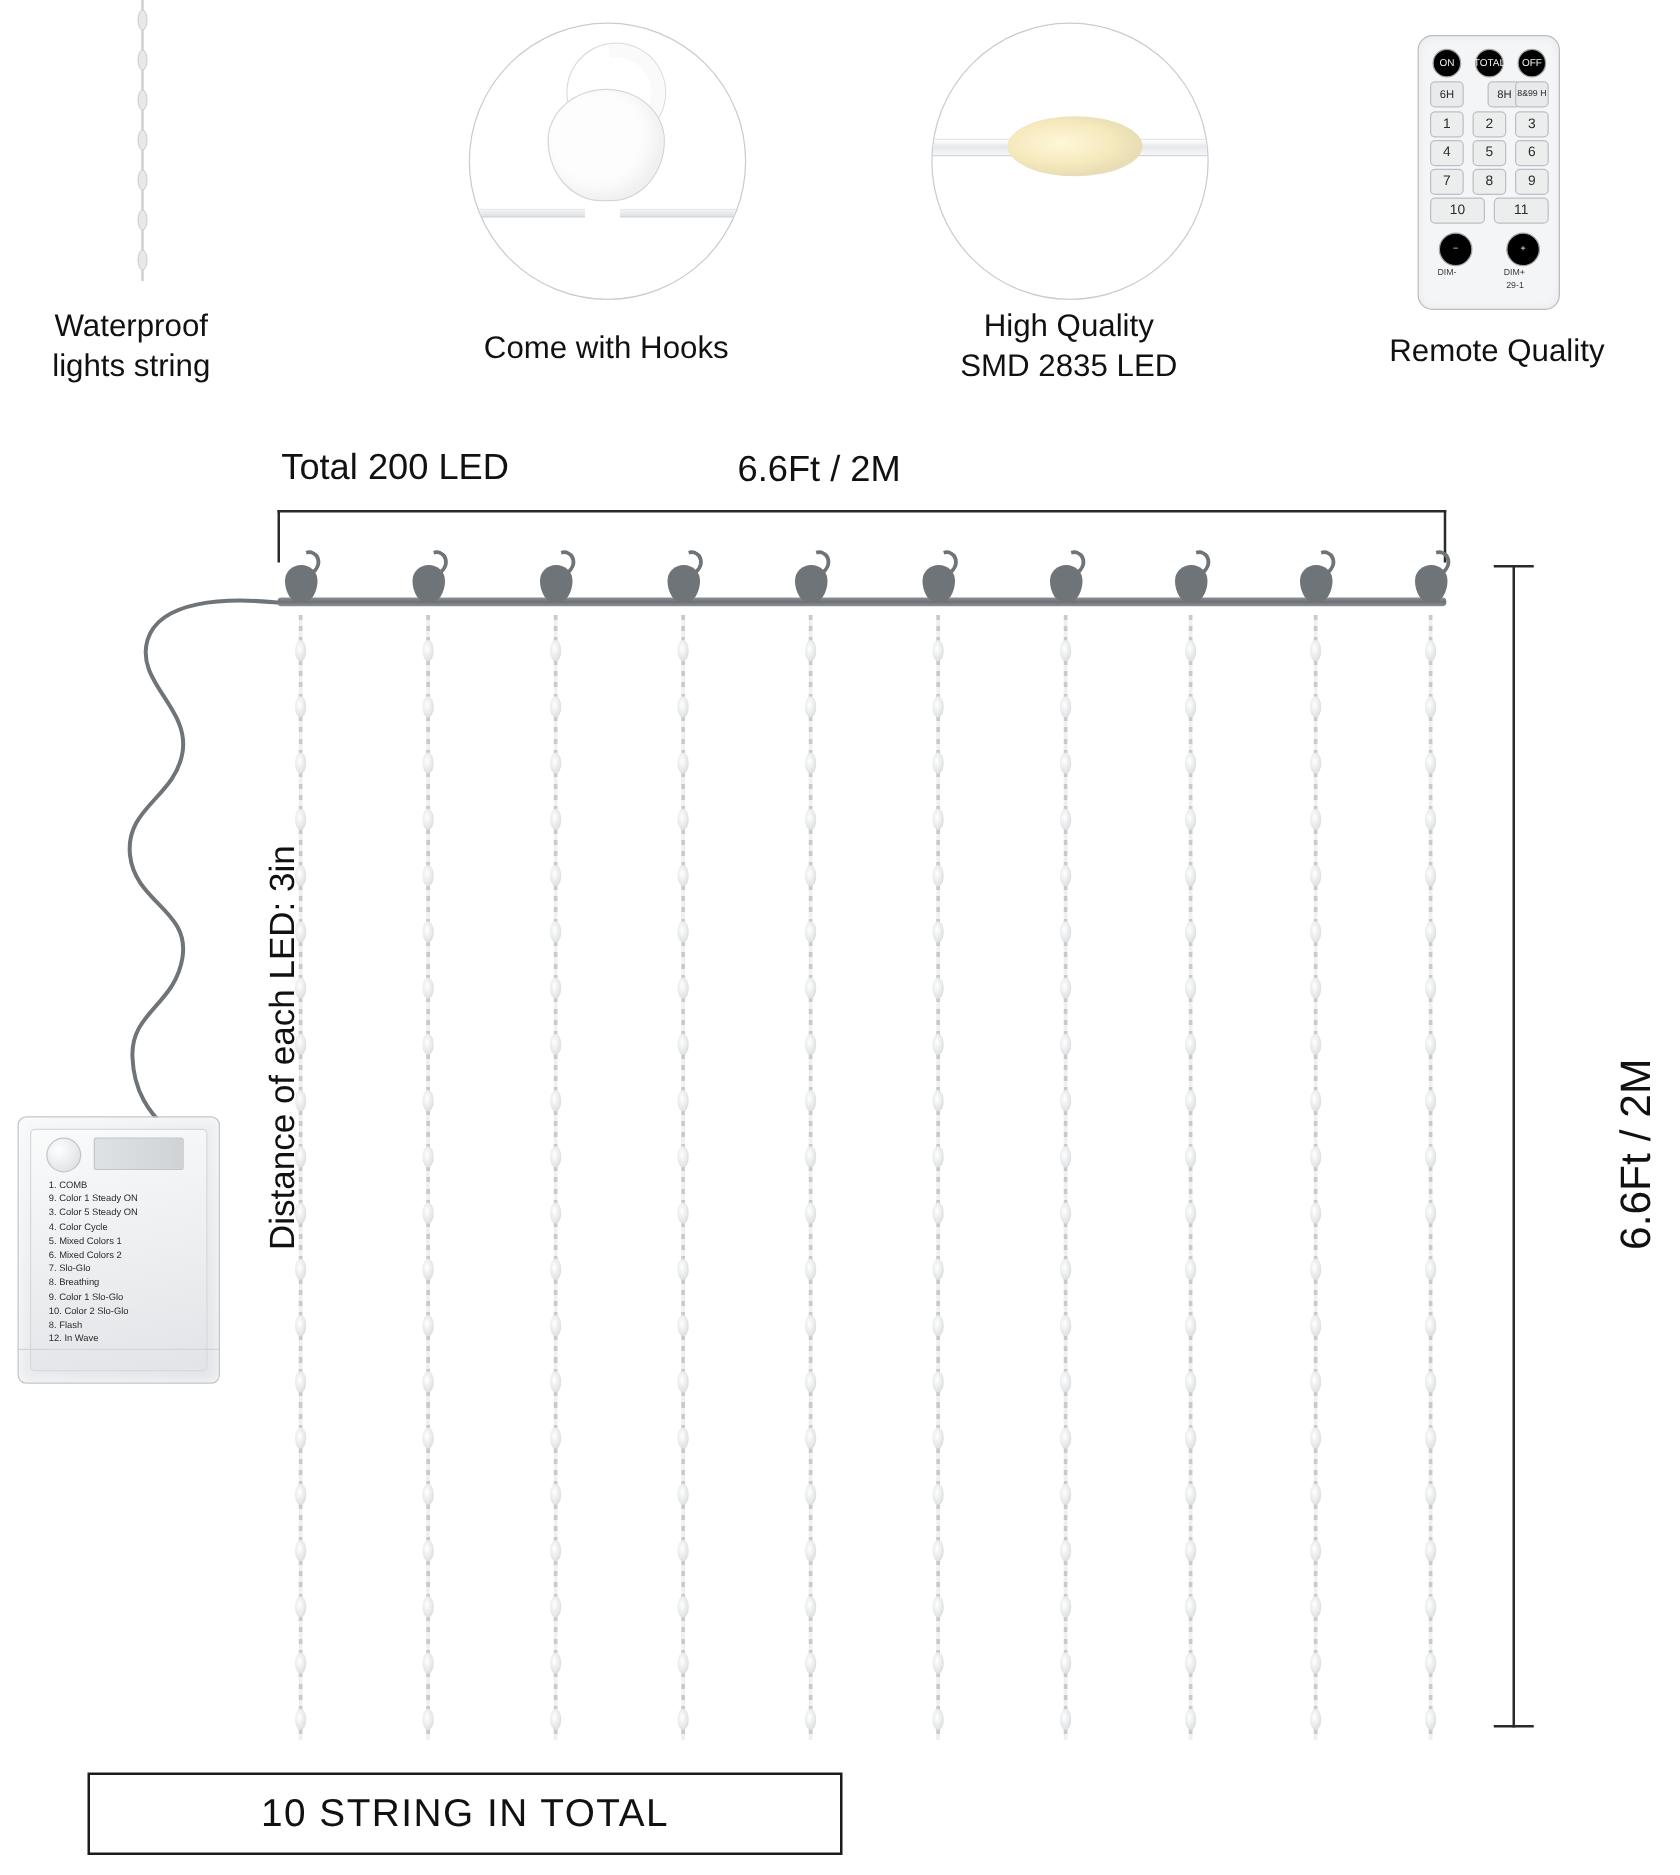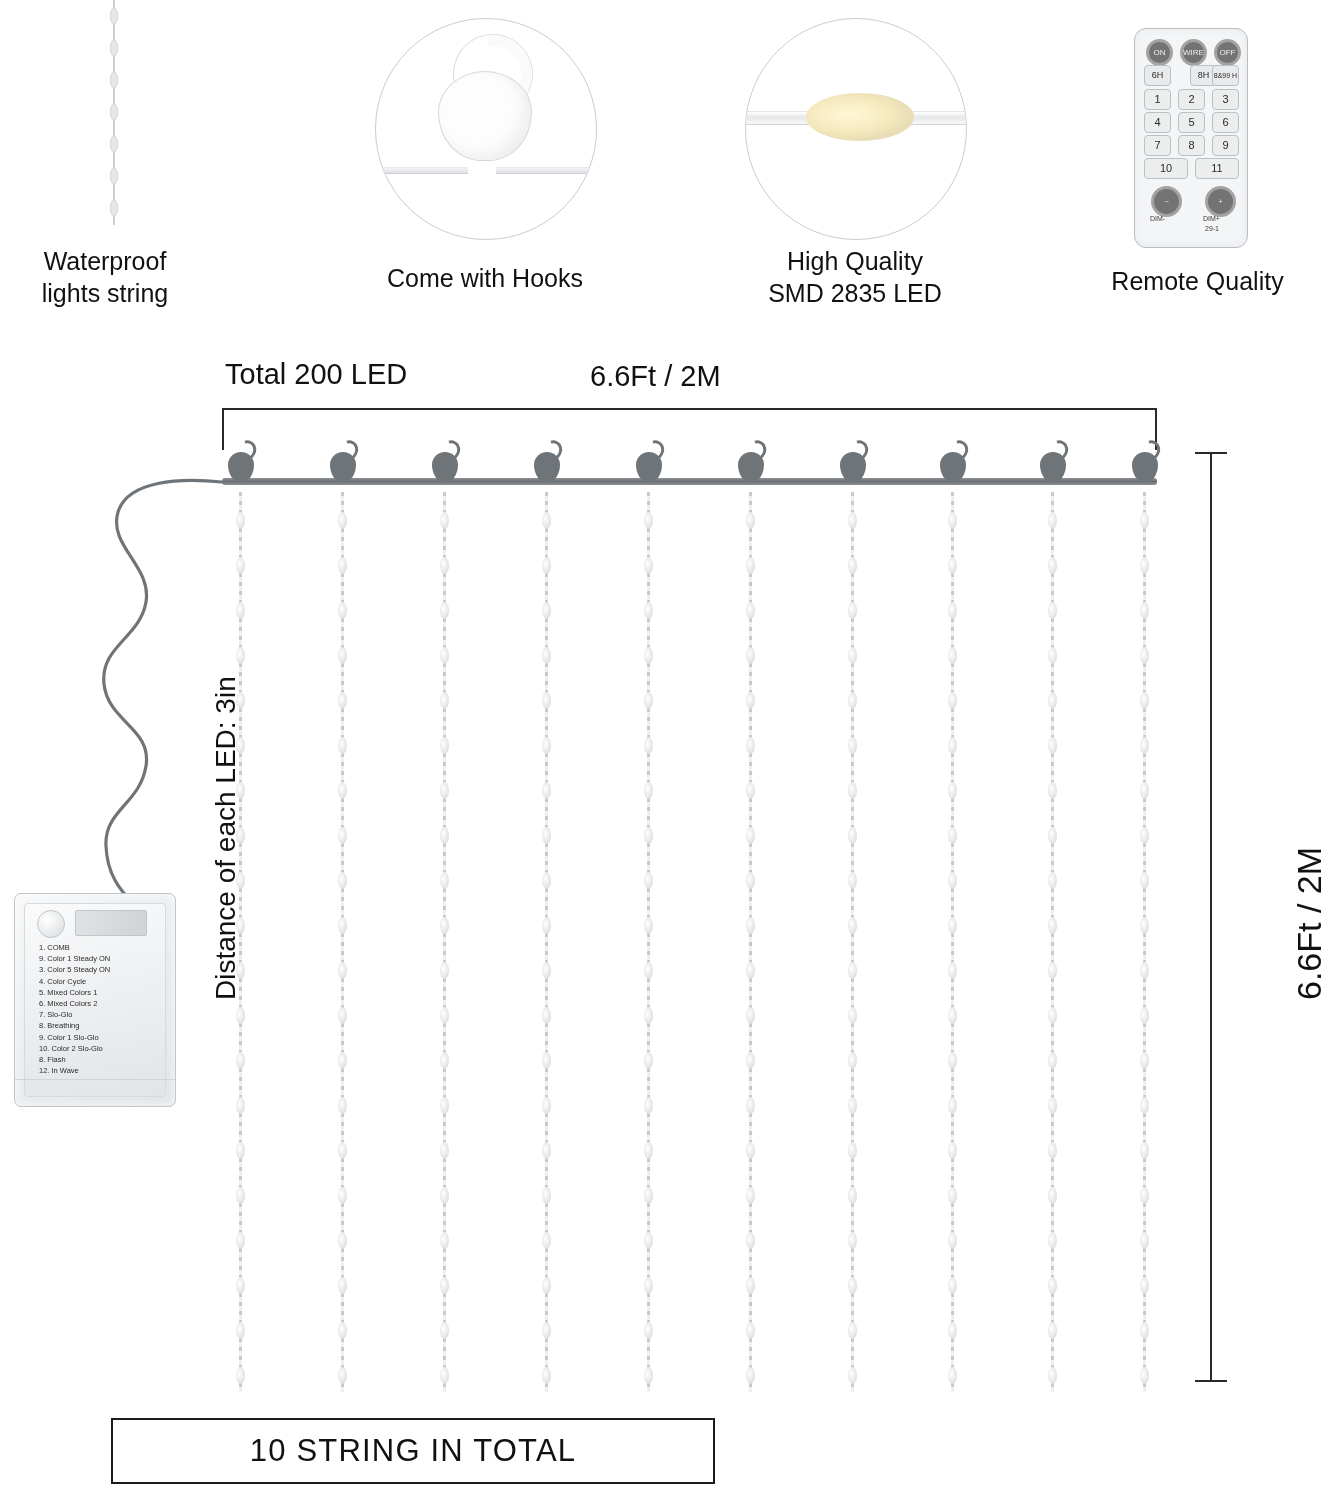--- a/index.html
+++ b/index.html
@@ -122,22 +122,22 @@
     font-size: 9px;
     line-height: 1;
     color: #2b2b2b;
     display: flex;
     align-items: center;
     justify-content: center;
     text-align: center;
   }
   .rbtn.round {
     border-radius: 50%;
-    background: #737373;
-    border: 3px solid #a3a3a3;
+    background: #000000;
+    border: 1px solid #a3a3a3;
     color: #f0f0f0;
     font-size: 8px;
   }
   .rbtn.num {
     background: #eceded;
     font-size: 11px;
   }
   .rlabel {
     position: absolute;
     font-size: 7px;
@@ -291,21 +291,20 @@
     pointer-events: none;
   }
 
   
   .banner {
     position: absolute;
     height: 62px;
     display: flex;
     align-items: center;
     justify-content: center;
-    margin-left: 41px;
   }
   .banner.light {
     background: #ffffff;
     border: 2px solid #1b1b1b;
     color: #111;
   }
   .banner.dark {
     background: #111111;
     color: #ffffff;
     border: 2px solid #111111;
@@ -355,21 +354,21 @@
       <div class="led-bulb"></div>
     </div>
     <div class="caption" style="position:absolute; left:0; top:245px; width:280px;">High Quality
 SMD 2835 LED</div>
   </div>
 
   <div class="feature" style="left:1060px; top:0px; width:275px;">
     <div class="remote" style="left:74px; top:28px; width:112px; height:218px;">
 
       <div class="rbtn round" style="left:11px; top:10px; width:21px; height:21px;">ON</div>
-      <div class="rbtn round" style="left:45px; top:10px; width:21px; height:21px;">WIRE</div>
+      <div class="rbtn round" style="left:45px; top:10px; width:21px; height:21px;">TOTAL</div>
       <div class="rbtn round" style="left:79px; top:10px; width:21px; height:21px;">OFF</div>
 
       <div class="rbtn" style="left:9px; top:36px; width:25px; height:19px;">6H</div>
       <div class="rbtn" style="left:55px; top:36px; width:25px; height:19px;">8H</div>
       <div class="rbtn" style="left:77px; top:36px; width:25px; height:19px; font-size:7px;">8&amp;99 H</div>
 
       <div class="rbtn num" style="left:9px; top:60px; width:25px; height:19px;">1</div>
       <div class="rbtn num" style="left:43px; top:60px; width:25px; height:19px;">2</div>
       <div class="rbtn num" style="left:77px; top:60px; width:25px; height:19px;">3</div>
       <div class="rbtn num" style="left:9px; top:83px; width:25px; height:19px;">4</div>

